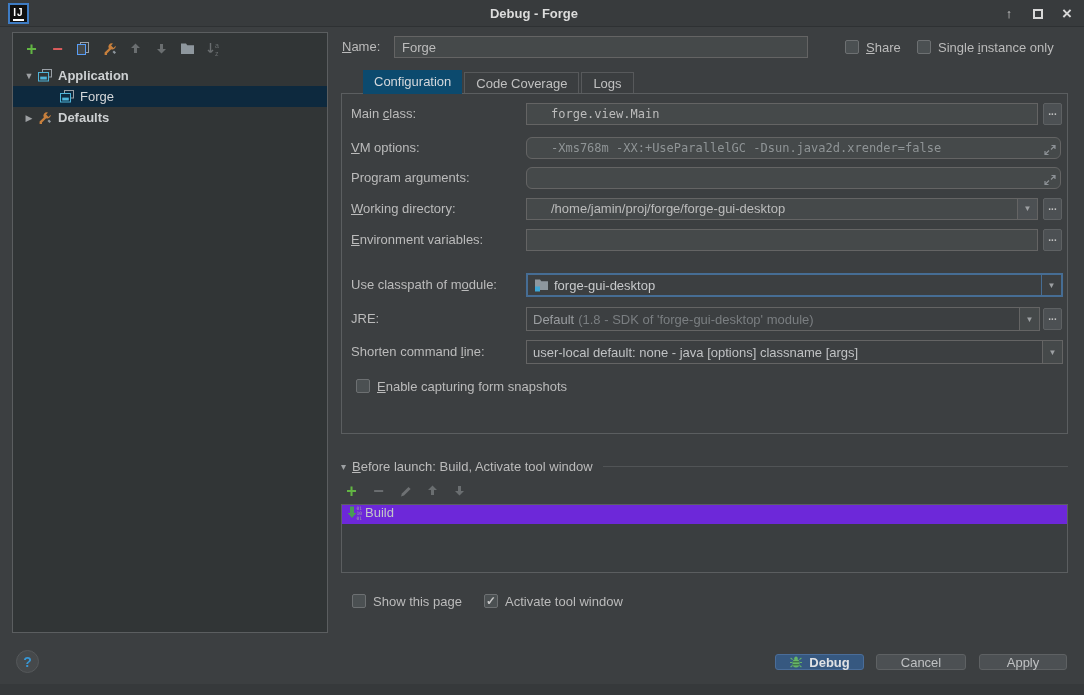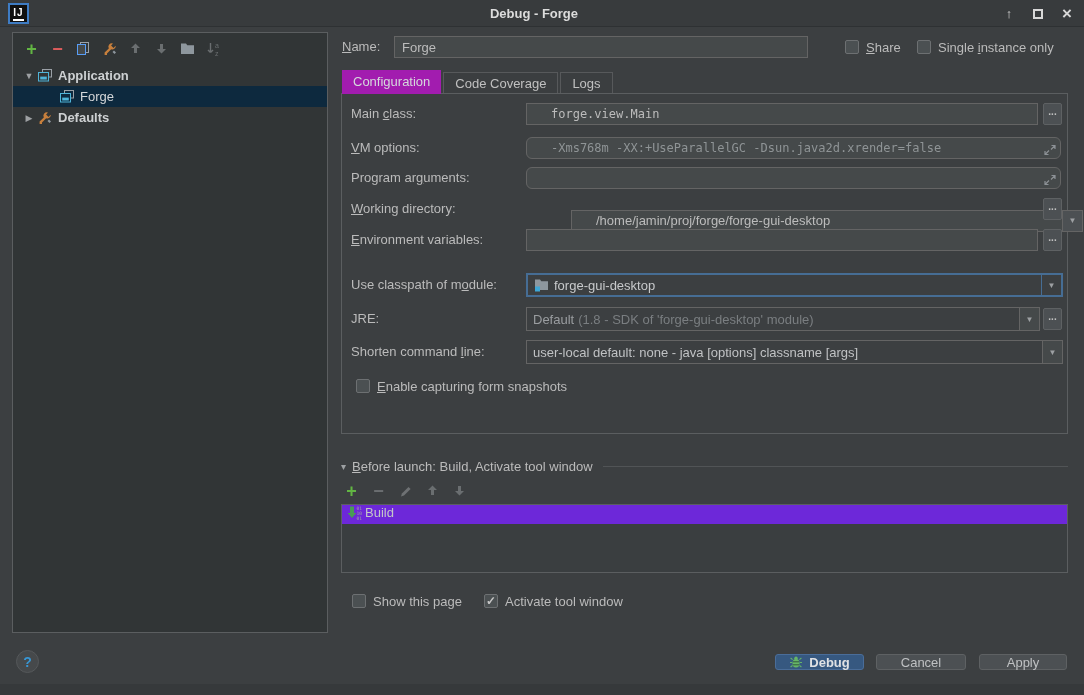--- a/index.html
+++ b/index.html
@@ -55,22 +55,22 @@
   .checkbox { position:absolute; display:flex; align-items:center; gap:7px; height:22px; }
   .cb-box { width:14px; height:14px; background:#4b5052; border:1px solid #6d7072; border-radius:2px;
     flex:none; display:flex; align-items:center; justify-content:center;
     color:#c7c7c7; font-size:12px; font-weight:bold; line-height:12px; }
   .cb-share { left:845px; top:36px; } .cb-single { left:917px; top:36px; }
 
   
   .tabs { position:absolute; left:342px; top:70px; display:flex; align-items:flex-end; }
   .tab { height:22px; line-height:22px; padding:0 11px; margin-right:2px;
     background:#3b3e40; border:1px solid #57595b; border-bottom:none; color:#c0c0c0; }
-  .tab.active { height:24px; line-height:24px; background:#a21caf; border:none; color:#d5d8dc;
-    position:relative; z-index:2; }
+  .tab.active { height:24px; line-height:24px; background:#0c4a6e; border:none; color:#d5d8dc;
+    position:relative; z-index:2;margin-left:21px; }
 
   
   .panel { position:absolute; left:341px; top:93px; width:727px; height:341px;
     border:1px solid #5b5e60; background:#3c3f41; }
   .frow-label { position:absolute; left:9px; line-height:22px; }
   .field { position:absolute; left:184px; width:512px; height:22px; background:#45494a;
     border:1px solid #646464; line-height:20px; padding:0 24px; color:#bcbcbc; overflow:hidden; white-space:nowrap; }
   .field.wide { width:535px;border-radius:6px; }
   .mono { font-family:"DejaVu Sans Mono", monospace; font-size:12px; }
   .dim-mono { color:#8f9496; }
@@ -258,21 +258,21 @@
     <div class="field wide" style="top:73px;">
       <span></span>
       <span class="expand-ico">
         <svg width="12" height="12" viewBox="0 0 12 12">
             <path d="M7.5 1.5H11V5M11 1.5L7 5.5M4.5 10.5H1V7M1 10.5L5 6.5" stroke="#8c9196" fill="none" stroke-width="1.2"></path>
           </svg>
       </span>
     </div>
 
     <div class="frow-label lbl" style="top:104px;"><span></span><u>W</u><span>orking directory:</span></div>
-    <div class="field" style="top:116px;margin-left:45px;">
+    <div class="field" style="top:104px;">
       <span>/home/jamin/proj/forge/forge-gui-desktop</span>
       <span class="inner-arrow">
           <span>▼</span>
         </span>
     </div>
     <div class="browse-btn" style="top:104px;">
         <span>...</span>
       </div>
 
     <div class="frow-label lbl" style="top:135px;"><span></span><u>E</u><span>nvironment variables:</span></div>

